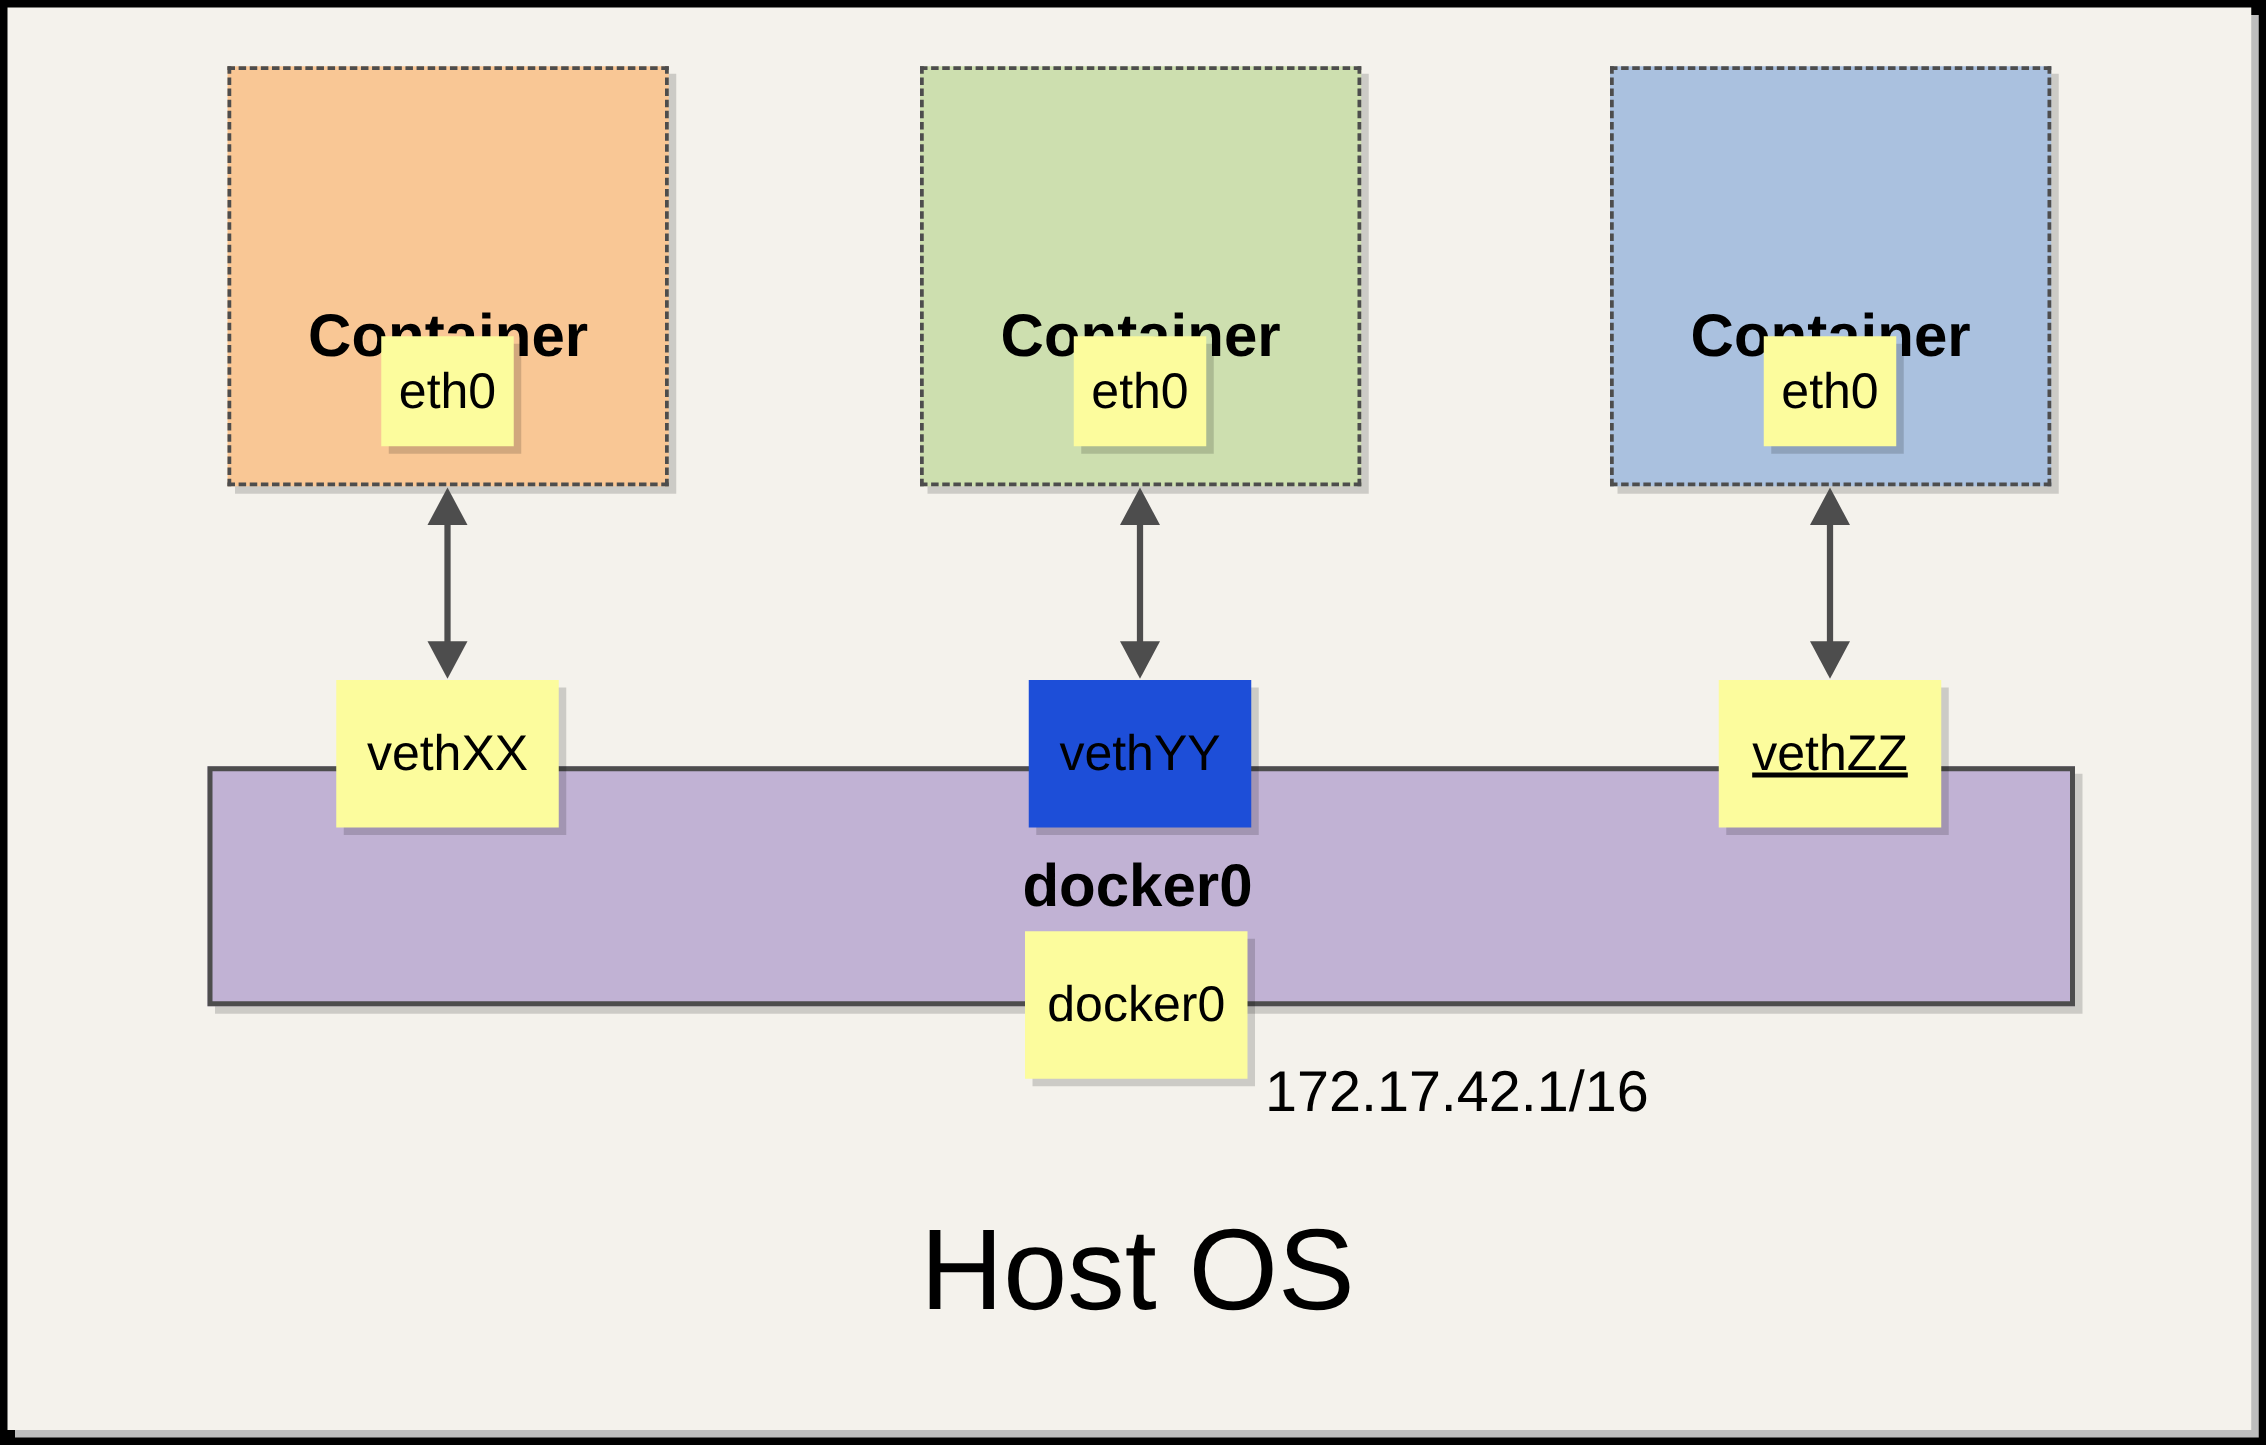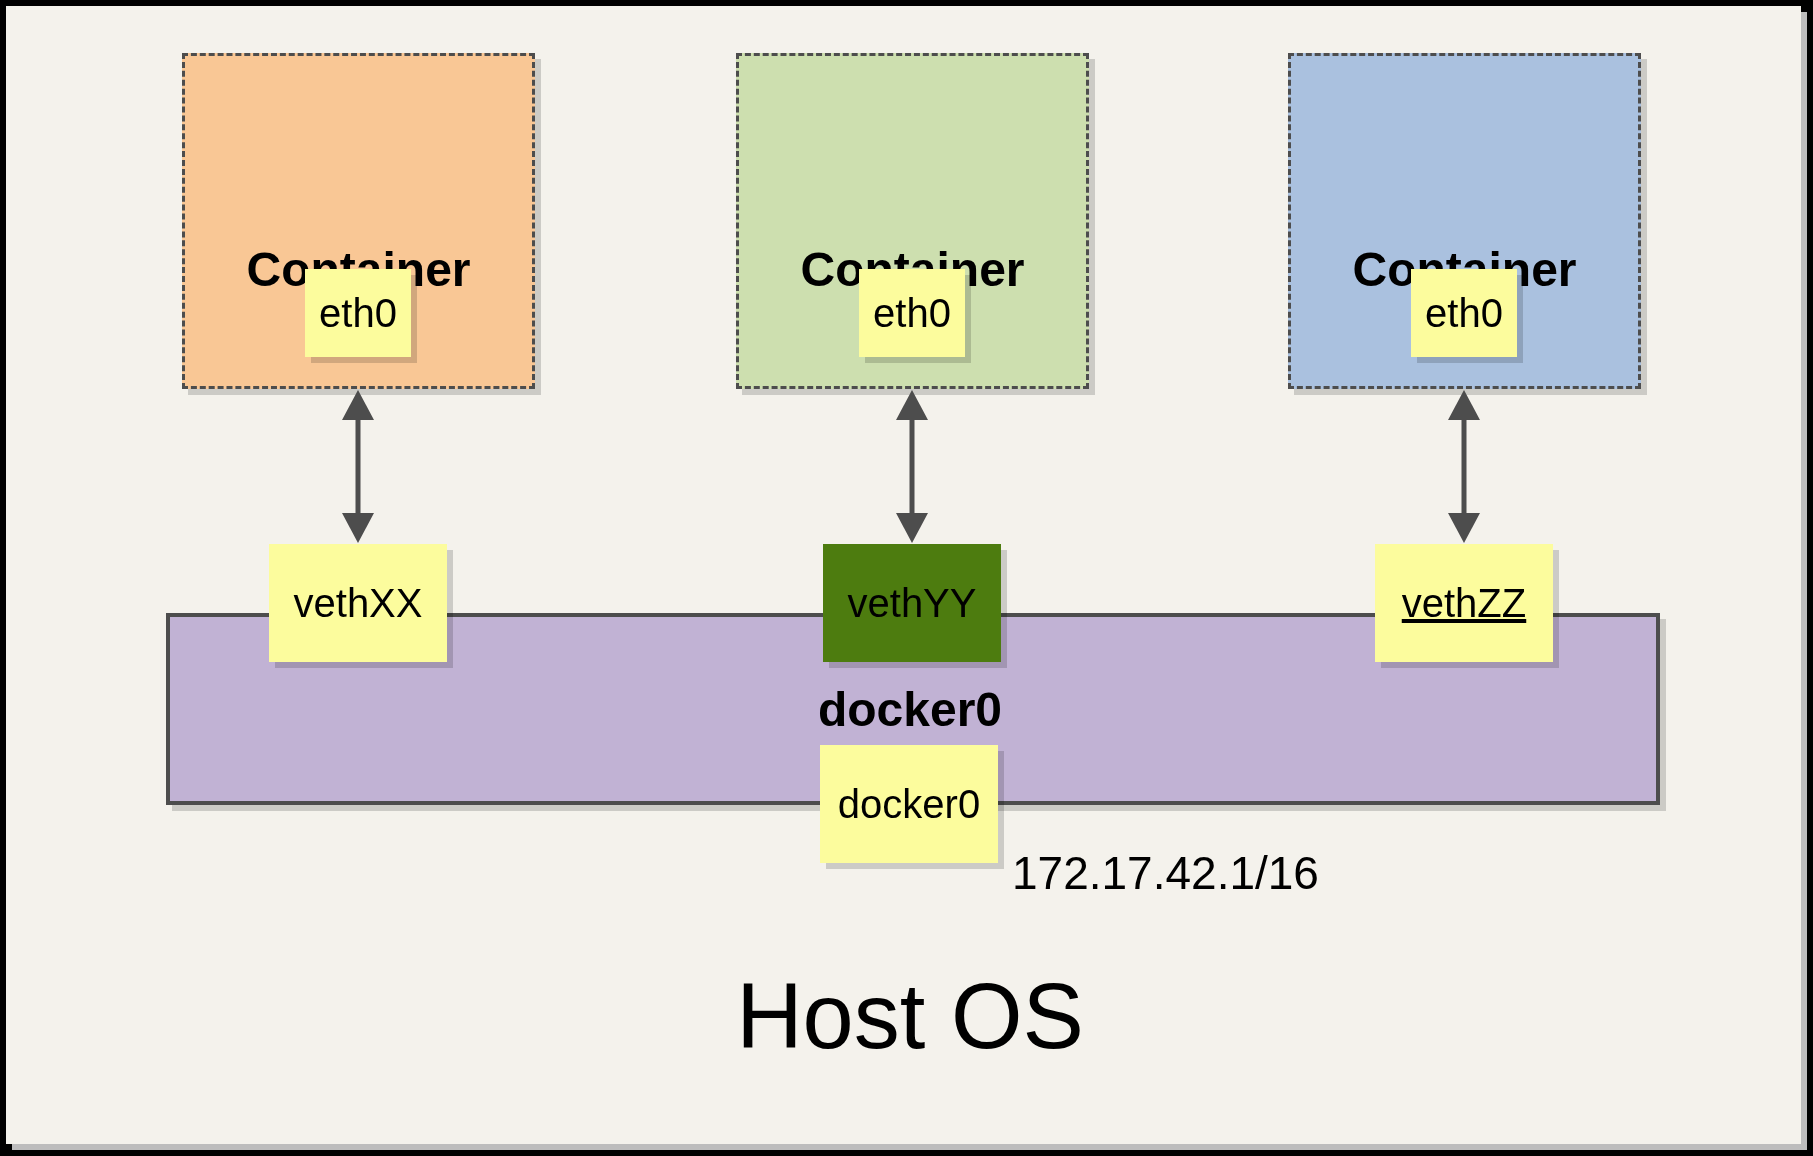--- a/index.html
+++ b/index.html
@@ -90,21 +90,21 @@
     <div class="container-label">Container</div>
   </div>
   <div class="abs note eth-box" style="left: 853px; background-color: rgb(252, 252, 157);">
     <span>eth0</span>
   </div>
   <svg class="abs arrow-svg" style="left:886px;" viewBox="0 0 40 155">
     <line x1="20" y1="26" x2="20" y2="129"></line>
     <polygon points="20,1 36,31 4,31"></polygon>
     <polygon points="20,154 36,124 4,124"></polygon>
   </svg>
-  <div class="abs note veth-box" style="left: 817px; background-color: #4d7c0f;">
+  <div class="abs note veth-box" style="left: 817px; background-color: #1d4ed8;">
     <span>vethYY</span>
   </div>
 
   <div class="abs container-box" style="left: 1282px; background-color: rgb(170, 193, 223);">
     <div class="container-label">Container</div>
   </div>
   <div class="abs note eth-box" style="left: 1405px; background-color: rgb(252, 252, 157);">
     <span>eth0</span>
   </div>
   <svg class="abs arrow-svg" style="left:1438px;" viewBox="0 0 40 155">

